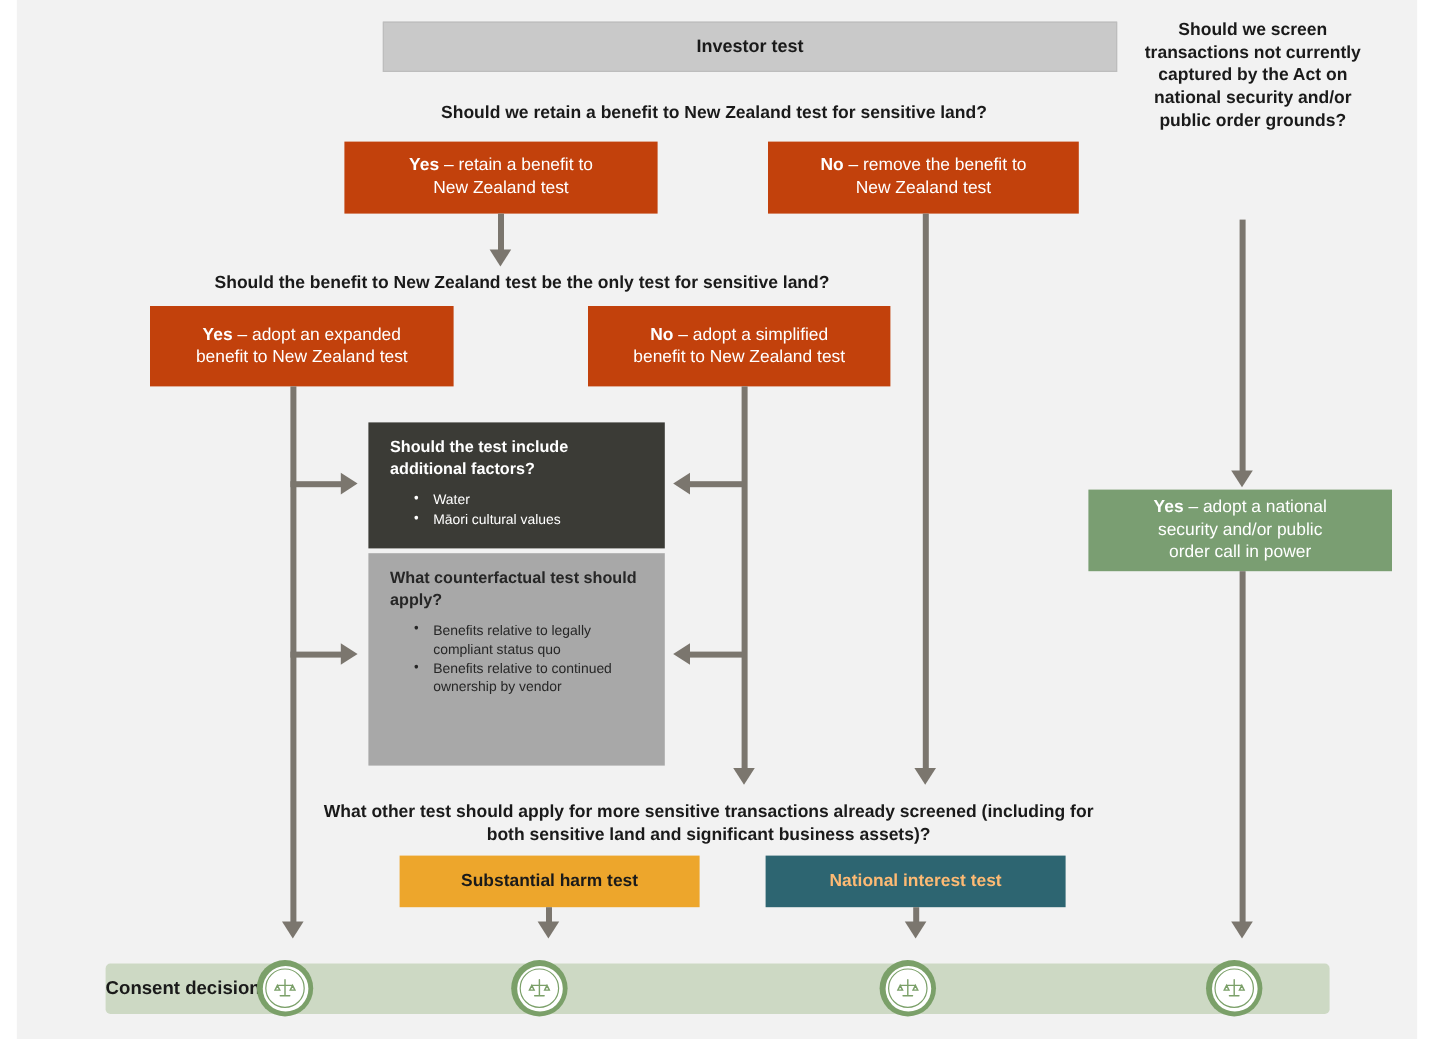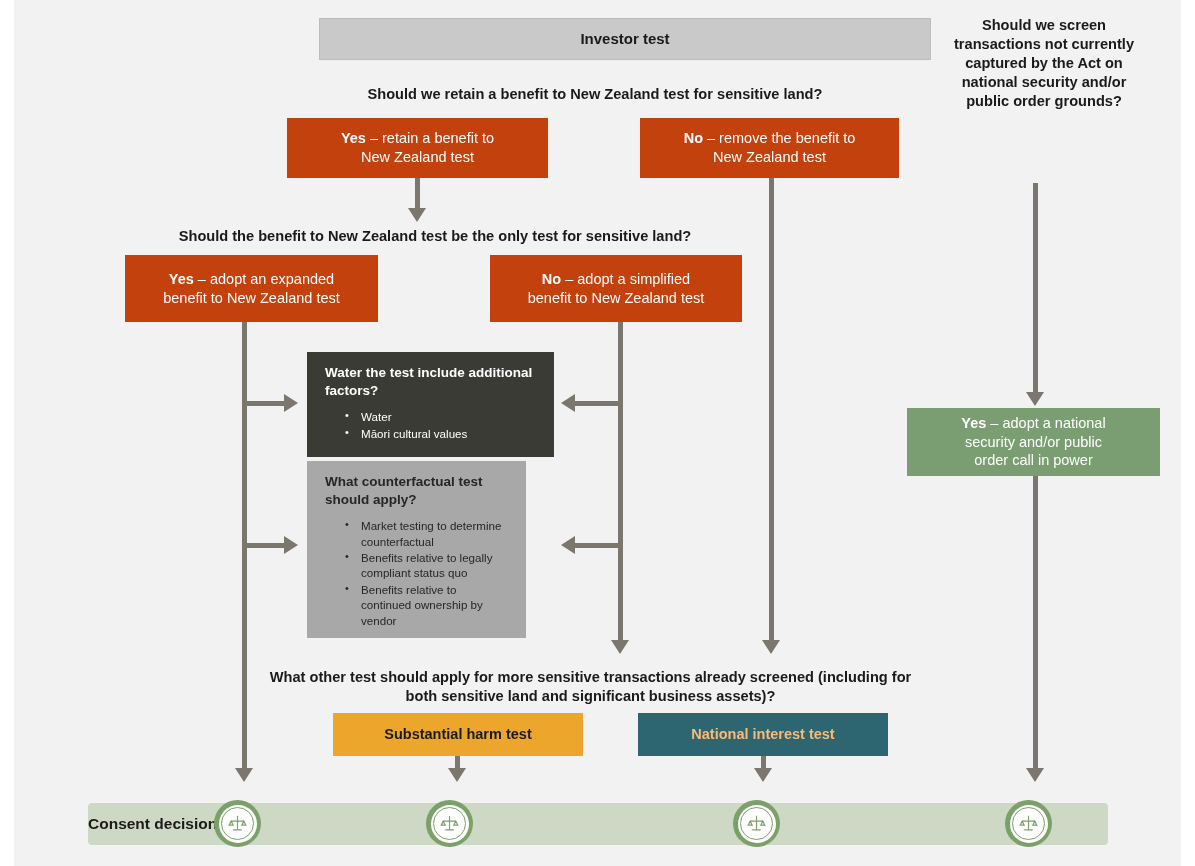--- a/index.html
+++ b/index.html
@@ -254,31 +254,30 @@
   </div>
 
   <div class="box blue-box" style="left:490px; top:255px; width:252px; height:67px;">
     <div>
       <b>No</b><span> – adopt a simplified</span>
     </div>
     <div>benefit to New Zealand test</div>
   </div>
 
   <div class="panel dark" style="left:307px; top:352px; width:247px; height:105px;">
-    <div class="panel-title">Water the test include additional factors?</div>
+    <div class="panel-title">Should the test include additional factors?</div>
     <ul>
       <li>Water</li>
       <li>Māori cultural values</li>
     </ul>
   </div>
 
-  <div class="panel grey" style="left:307px; top:461px; width:219px; height:177px;">
+  <div class="panel grey" style="left:307px; top:461px; width:247px; height:177px;">
     <div class="panel-title">What counterfactual test should apply?</div>
     <ul>
-      <li>Market testing to determine counterfactual</li>
       <li>Benefits relative to legally compliant status quo</li>
       <li>Benefits relative to continued ownership by vendor</li>
     </ul>
   </div>
 
   <div class="vline" style="left:242px; top:322px; height:450px;"></div>
   <div class="arrowhead-down" style="left:235px; top:768px;"></div>
 
   <div class="hline" style="left:242px; top:401px; width:44px;"></div>
   <div class="arrowhead-right" style="left:284px; top:394px;"></div>

